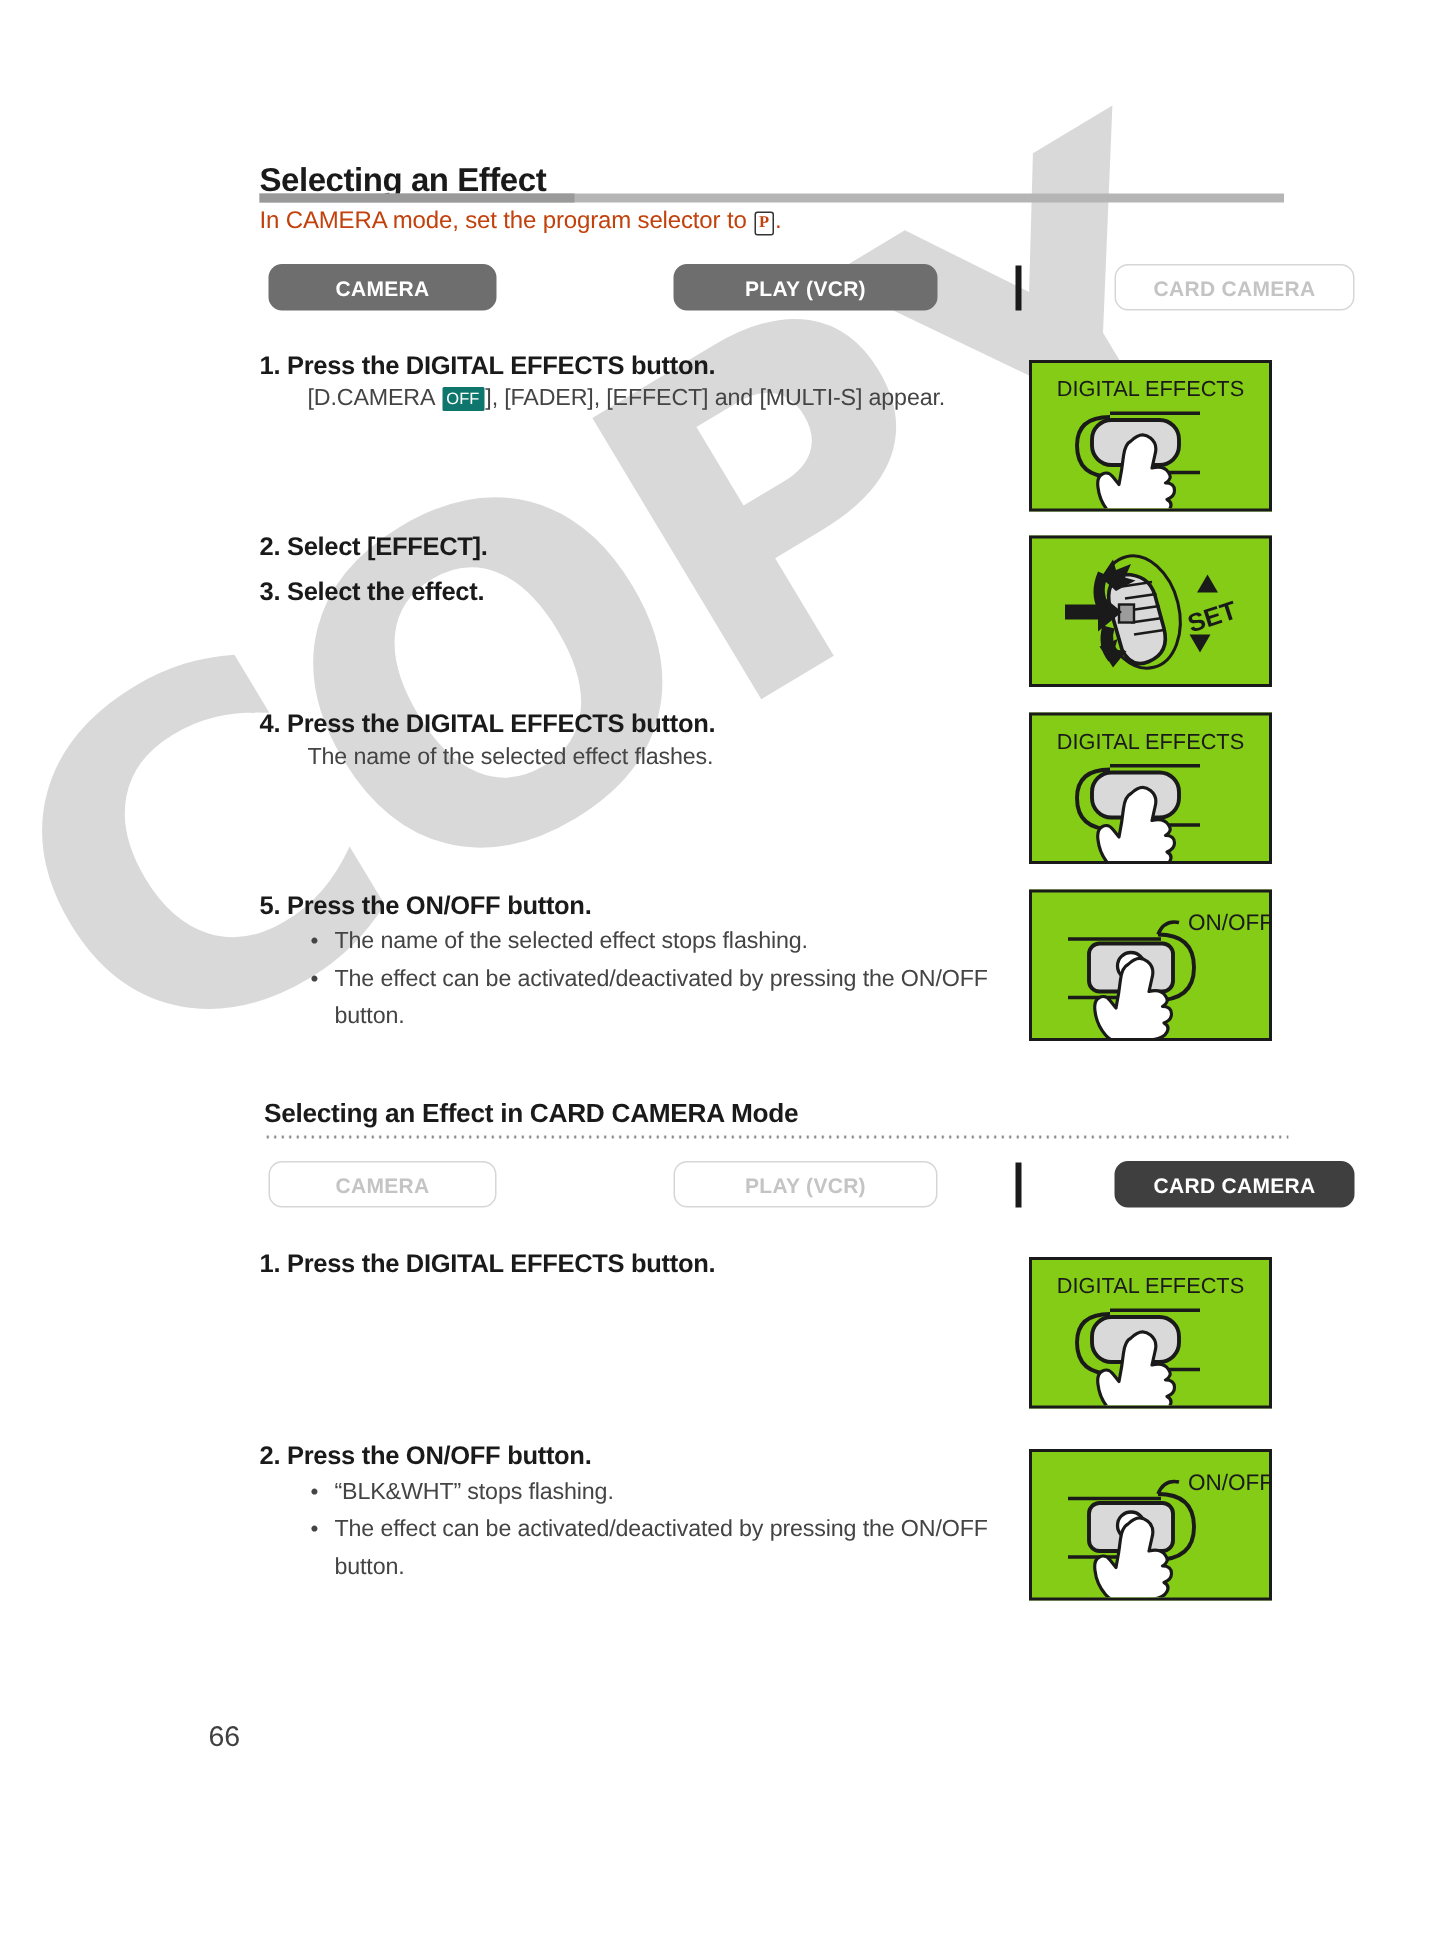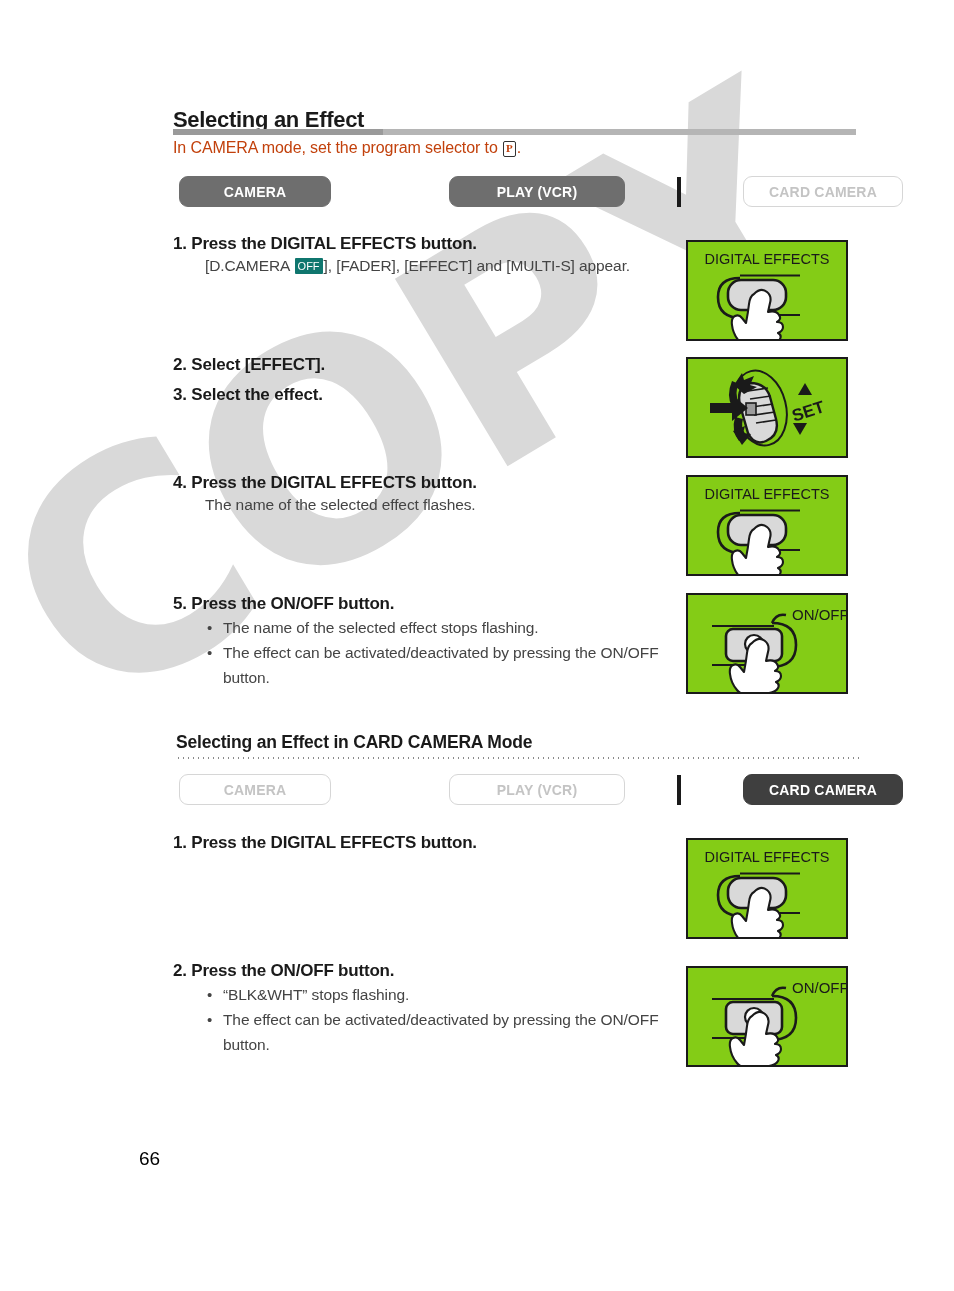--- a/index.html
+++ b/index.html
@@ -115,21 +115,21 @@
 
   
   .ibox{
     position:absolute;border:2px solid #1a1a1a;background:#84cc16;
     box-sizing:border-box;overflow:hidden;
   }
   .ibox svg{display:block;}
 
   
   .pageno{
-    position:absolute;left:103px;top:1148px;font-size:19px;color:#000000;
+    position:absolute;left:103px;top:1148px;font-size:19px;color:#404040;
     font-family:"Liberation Sans","DejaVu Sans",sans-serif;
   }
 </style>
 </head>
 <body>
 
 <div id="watermark">COPY</div>
 
 <div id="page">
 

